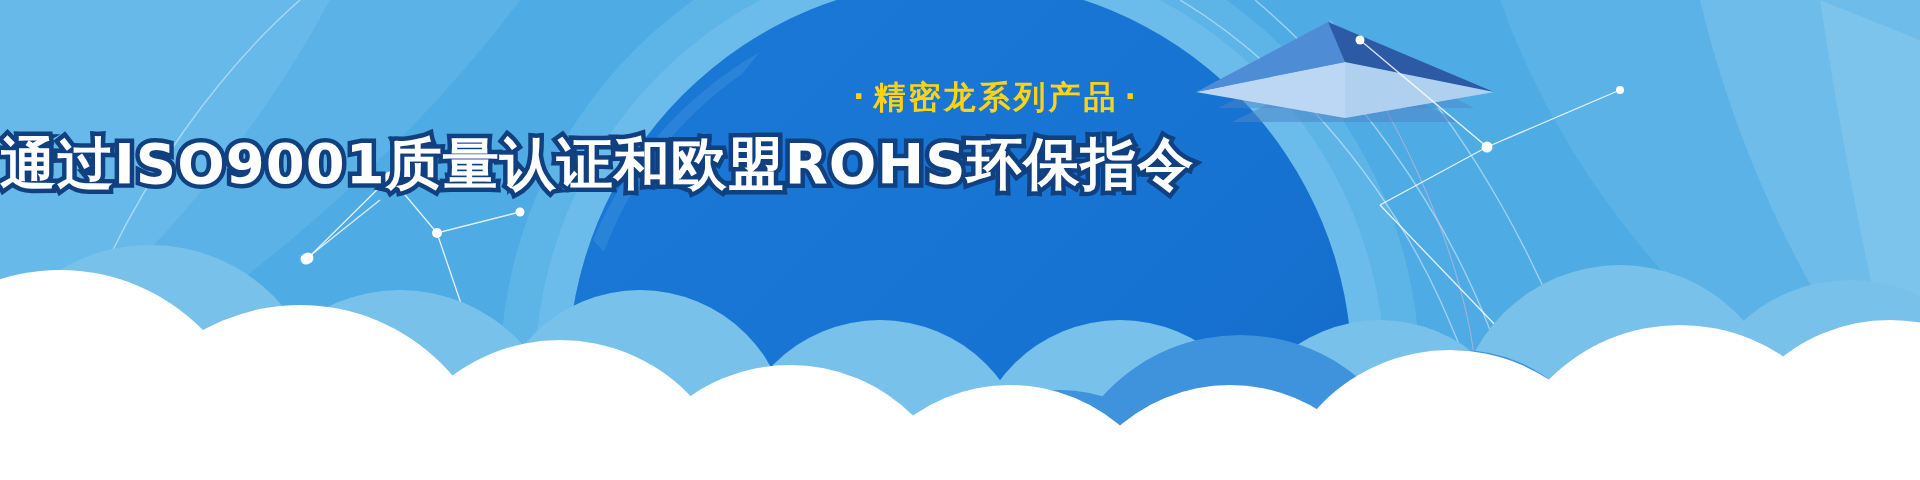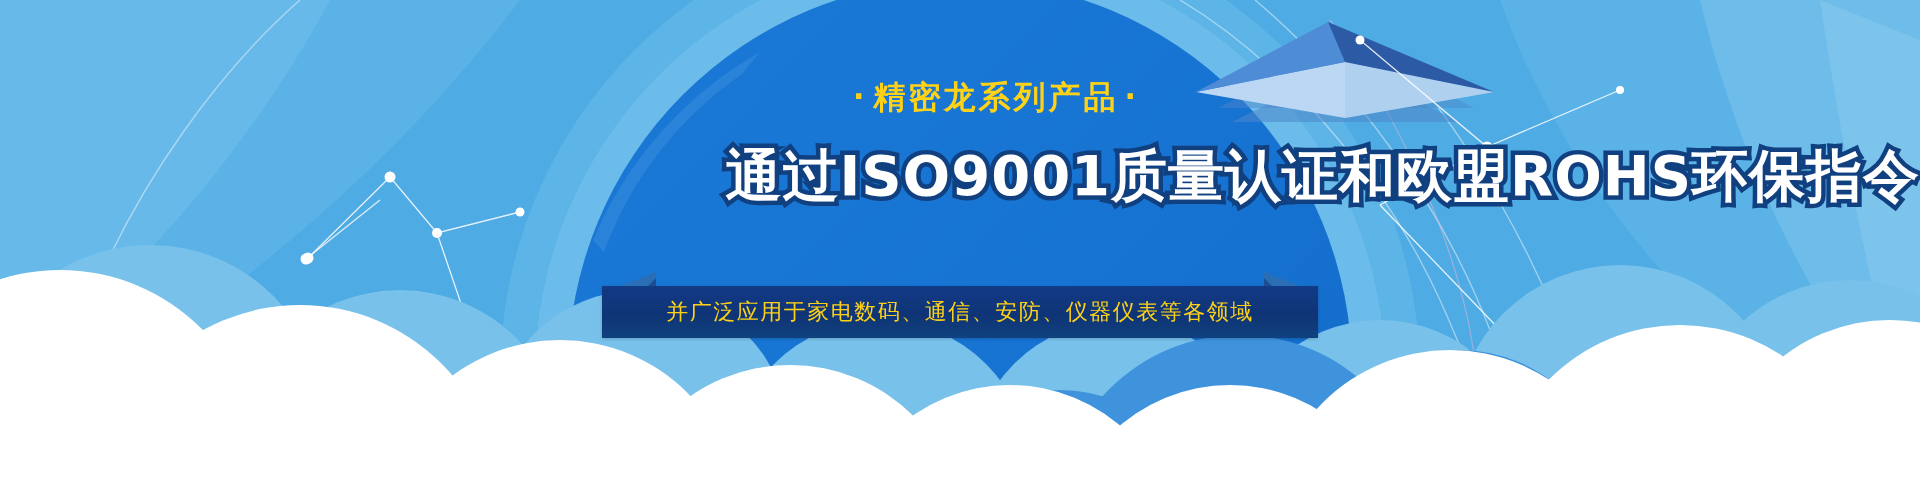--- a/index.html
+++ b/index.html
@@ -54,25 +54,25 @@
     vertical-align: middle;
     color: #ffd217;
     font-size: 30px;
     padding: 0 6px;
     position: relative;
     top: -3px;
   }
 
   .headline-wrap {
     position: absolute;
-    top: 136px;
+    top: 124px;
     left: 0;
     width: 1920px;
     height: 80px;
-    text-align: right;
+    text-align: left;
   }
   .headline {
     display: inline-block;
     position: relative;
     font-size: 56px;
     font-weight: 700;
     letter-spacing: 1px;
     line-height: 80px;
     white-space: nowrap;
     color: #ffffff;
@@ -267,29 +267,16 @@
   <div class="text-stack">
 
     <div class="eyebrow" style="color: rgb(255, 210, 23); padding-left: 36px;">
       <span class="dot-mark" style="color: rgb(255, 210, 23);">·</span><span>精密龙系列产品</span><span class="dot-mark" style="color: rgb(255, 210, 23);">·</span>
     </div>
 
     <div class="headline-wrap">
       <span class="headline" style="color: rgb(255, 255, 255); -webkit-text-stroke: 9px rgb(16, 64, 127);">通过ISO9001质量认证和欧盟ROHS环保指令</span>
     </div>
 
-    <div class="ribbon-wrap">
-      <span class="ribbon" style="color: rgb(255, 210, 23);">
-        <svg class="fold left" width="36" height="14" viewBox="0 0 36 14">
-          <polygon points="0,14 36,14 36,0" fill="#2a6fb5"></polygon>
-          <polygon points="28,14 36,14 36,6" fill="#1b4f8f"></polygon>
-        </svg>
-        <svg class="fold right" width="36" height="14" viewBox="0 0 36 14">
-          <polygon points="0,14 36,14 0,0" fill="#2a6fb5"></polygon>
-          <polygon points="0,14 8,14 0,6" fill="#1b4f8f"></polygon>
-        </svg>
-        <span>并广泛应用于家电数码、通信、安防、仪器仪表等各领域</span>
-      </span>
-    </div>
 
   </div>
 
 </div>
 
 </body></html>

